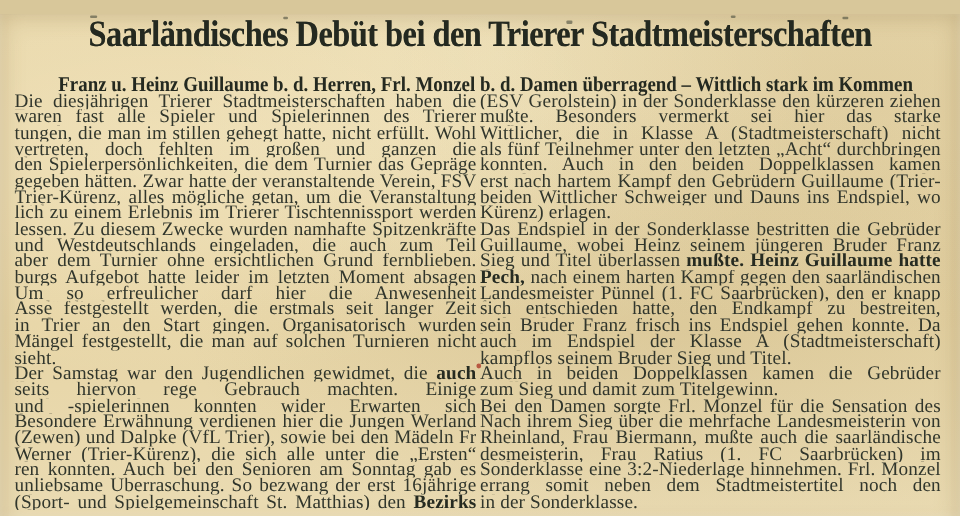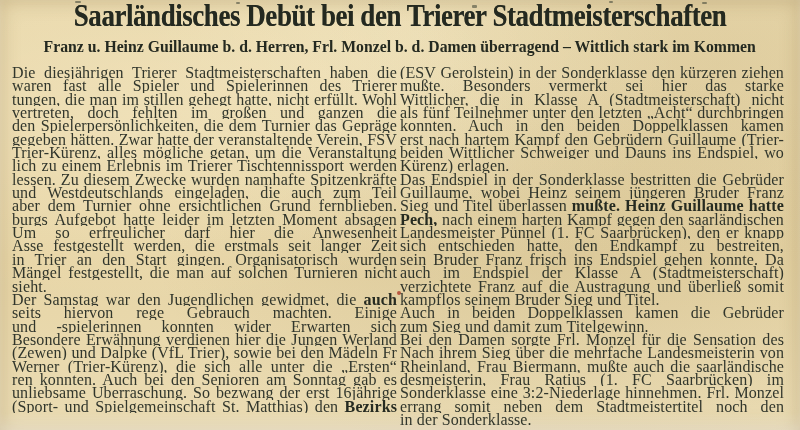--- a/index.html
+++ b/index.html
@@ -9,27 +9,27 @@
     font-family:"Liberation Serif","DejaVu Serif",serif;
     background-color:var(--paper,#e8d7a9);
     background-image:
       radial-gradient(ellipse at 18% 28%, rgba(255,246,218,.30), transparent 42%),
       radial-gradient(ellipse at 72% 62%, rgba(120,95,45,.10), transparent 52%),
       radial-gradient(ellipse at 52% 8%, rgba(255,250,226,.22), transparent 45%),
       radial-gradient(ellipse at 90% 15%, rgba(120,95,45,.08), transparent 40%),
       linear-gradient(180deg,#e9d8ab 0%,#e7d5a6 60%,#eadbb2 96%,#f2e8cc 100%);
     box-shadow: inset 0 0 20px rgba(110,85,40,.28), inset 0 -3px 6px rgba(255,248,225,.5);
   }
-  .headline-wrap{margin:0;padding-top:0;height:36px;display:flex;justify-content:center;overflow:hidden;}
+  .headline-wrap{margin:12px;padding-top:0;height:36px;display:flex;justify-content:center;overflow:hidden;}
   .headline{
     font-weight:700;font-size:31px;line-height:1.05;letter-spacing:-.5px;
     white-space:nowrap;transform:scaleX(.87);color:var(--headline-ink,#242920);
     text-shadow:0 0 .4px rgba(30,35,25,.6);
   }
-  .subhead-wrap{margin:0;height:22px;display:flex;justify-content:center;overflow:hidden;}
+  .subhead-wrap{margin:0;height:22px;display:flex;justify-content:flex-end;overflow:hidden;}
   .subhead{
     font-weight:700;font-size:17.5px;line-height:1.15;white-space:nowrap;
     transform:scaleX(.90);color:var(--headline-ink,#262b22);
   }
   .bodytext{position:absolute;left:0;top:66px;right:0;bottom:0;}
   .col{position:absolute;top:0;}
   .col-left{left:12px;width:385px;}
   .col-right{left:400px;width:384px;}
   .line{
     font-size:16px;line-height:13.35px;height:13.35px;
@@ -101,21 +101,20 @@
         <div class="line"><span>beiden Wittlicher Schweiger und Dauns ins Endspiel, wo sie</span></div>
         <div class="line end"><span>Kürenz) erlagen.</span></div>
         <div class="line"><span>Das Endspiel in der Sonderklasse bestritten die Gebrüder</span></div>
         <div class="line"><span>Guillaume, wobei Heinz seinem jüngeren Bruder Franz mit 3:0</span></div>
         <div class="line"><span>Sieg und Titel überlassen </span><span class="b">mußte. Heinz Guillaume hatte das</span><span></span></div>
         <div class="line"><span></span><span class="b">Pech,</span><span> nach einem harten Kampf gegen den saarländischen</span></div>
         <div class="line"><span>Landesmeister Pünnel (1. FC Saarbrücken), den er knapp für</span></div>
         <div class="line"><span>sich entschieden hatte, den Endkampf zu bestreiten, während</span></div>
         <div class="line"><span>sein Bruder Franz frisch ins Endspiel gehen konnte. Da beide</span></div>
         <div class="line"><span>auch im Endspiel der Klasse A (Stadtmeisterschaft) standen,</span></div>
-        <div class="line"><span>verzichtete Franz auf die Austragung und überließ somit</span></div>
         <div class="line end"><span>kampflos seinem Bruder Sieg und Titel.</span></div>
         <div class="line"><span>Auch in beiden Doppelklassen kamen die Gebrüder Guillaume</span></div>
         <div class="line end"><span>zum Sieg und damit zum Titelgewinn.</span></div>
         <div class="line"><span>Bei den Damen sorgte Frl. Monzel für die Sensation des Tages.</span></div>
         <div class="line"><span>Nach ihrem Sieg über die mehrfache Landesmeisterin von</span></div>
         <div class="line"><span>Rheinland, Frau Biermann, mußte auch die saarländische Lan-</span></div>
         <div class="line"><span>desmeisterin, Frau Ratius (1. FC Saarbrücken) im Endspiel der</span></div>
         <div class="line"><span>Sonderklasse eine 3:2-Niederlage hinnehmen. Frl. Monzel</span></div>
         <div class="line"><span>errang somit neben dem Stadtmeistertitel noch den Ehrenpreis</span></div>
         <div class="line end"><span>in der Sonderklasse.</span></div>

